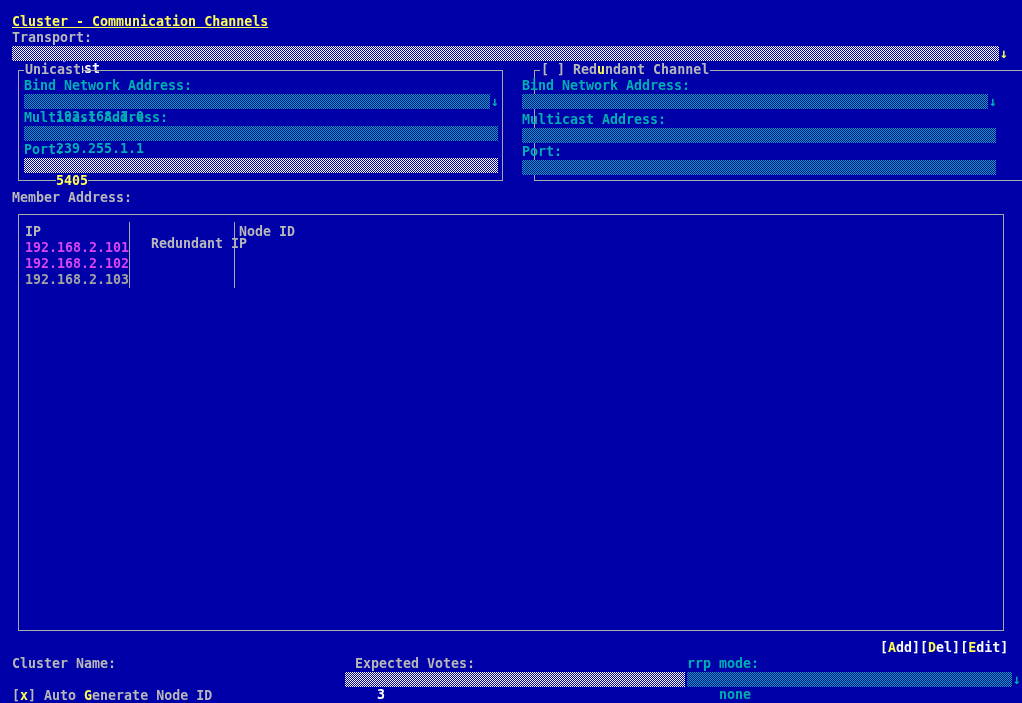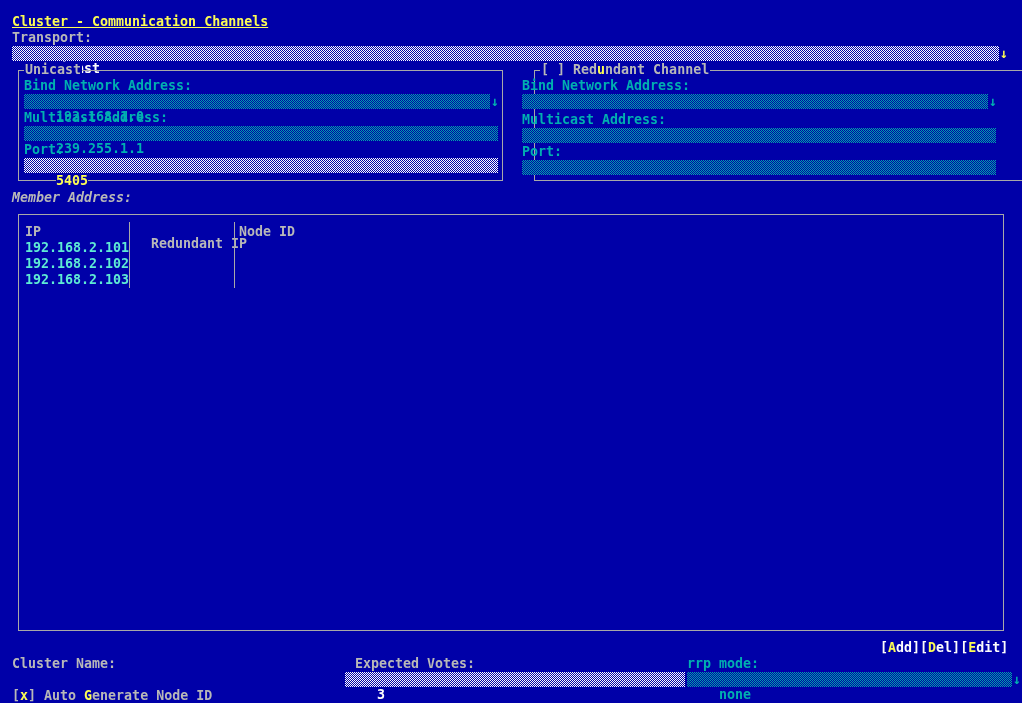--- a/index.html
+++ b/index.html
@@ -14,22 +14,22 @@
   .grey{color:#b8b8b8;}
   .teal{color:#00b0b0;}
   .field{position:absolute;height:15px;line-height:15px;white-space:pre;}
   .dither-white{background-image:repeating-conic-gradient(#fcfcfc 0% 25%,#0000a8 0% 50%);background-size:2px 2px;}
   .dither-teal{background-image:repeating-conic-gradient(#00a8a8 0% 25%,#0000a8 0% 50%);background-size:2px 2px;}
   .field .val{background:#0000a8;display:inline-block;height:15px;line-height:15px;vertical-align:top;}
   .arrow{position:absolute;width:10px;height:15px;line-height:15px;background:#0000a8;text-align:center;}
   .frame{position:absolute;border:1px solid #a8a8a8;}
   .frame-title{position:absolute;top:-9px;left:5px;background:#0000a8;padding:0 1px;white-space:pre;}
   .vsep{position:absolute;width:1px;background:#a8a8a8;}
-  .trow{position:absolute;left:25px;white-space:pre;color:#5eead4;}
-  .trow.selected{color:#5eead4;}
+  .trow{position:absolute;left:25px;white-space:pre;color:#d946ef;}
+  .trow.selected{color:#a3a3a3;}
 </style>
 </head>
 <body>
 
 <div id="screen">
 
   <div class="abs yellow" style="left:12px;top:14px;text-decoration:underline;">Cluster - Communication Channels</div>
   <div class="abs grey" style="left:12px;top:30px;">Transport:</div>
   <div class="field dither-white" style="left:12px;top:46px;width:987px;">
     <span class="val white">Unicast</span>
@@ -63,21 +63,21 @@
   <span class="arrow teal" style="left:988px;top:94px;">↓</span>
   <div class="abs teal" style="left:522px;top:112px;">Multicast Address:</div>
   <div class="field dither-teal" style="left:522px;top:128px;width:474px;">
     <span class="val teal"></span>
   </div>
   <div class="abs teal" style="left:522px;top:144px;">Port:</div>
   <div class="field dither-teal" style="left:522px;top:160px;width:474px;">
     <span class="val teal"></span>
   </div>
 
-  <div class="abs grey" style="left:12px;top:190px;font-style:italic;">Member Address:</div>
+  <div class="abs grey" style="left:12px;top:190px;">Member Address:</div>
   <div class="frame" style="left:18px;top:214px;width:984px;height:415px;"></div>
   <div class="abs grey" style="left:25px;top:224px;">IP</div>
   <div class="abs grey" style="left:135px;top:236px;padding-left:16px;">Redundant IP</div>
   <div class="abs grey" style="left:239px;top:224px;">Node ID</div>
   <div class="vsep" style="left:129px;top:222px;height:66px;"></div>
   <div class="vsep" style="left:234px;top:222px;height:66px;"></div>
   <div id="member-rows">
       <div class="trow" style="top: 240px;">192.168.2.101</div>
       <div class="trow" style="top: 256px;">192.168.2.102</div>
       <div class="trow selected" style="top: 272px;">192.168.2.103</div>

